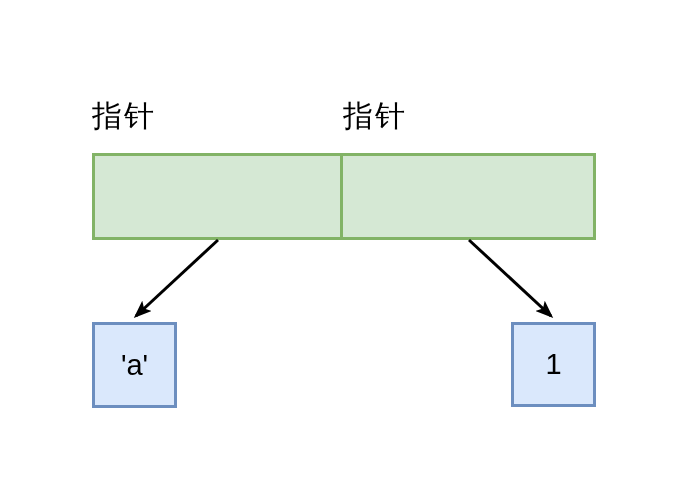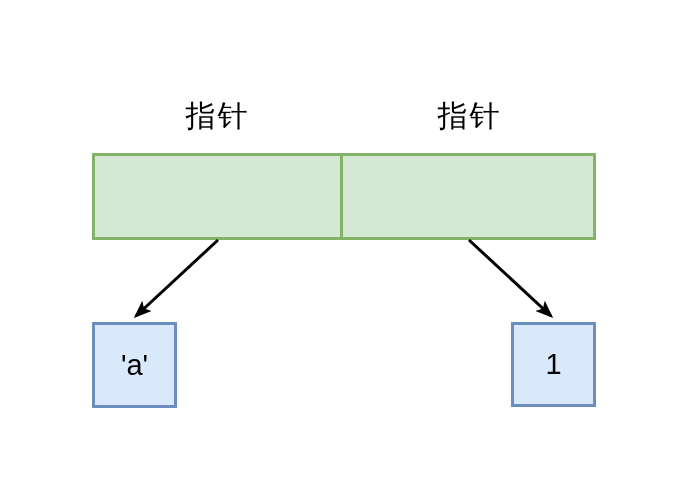--- a/index.html
+++ b/index.html
@@ -13,21 +13,21 @@
     width: 687px;
     height: 498px;
     background: #ffffff;
     overflow: hidden;
   }
   .ptr-label {
     position: absolute;
     top: 93px;
     height: 46px;
     line-height: 46px;
-    text-align: center;
+    text-align: left;
     font-size: 30px;
     color: var(--label-text, #000000);
     letter-spacing: 2px;
     white-space: nowrap;
   }
   .ptr-label.left  { left: 92px;  width: 251px; }
   .ptr-label.right { left: 343px; width: 253px; }
 
   .array-rect {
     position: absolute;

